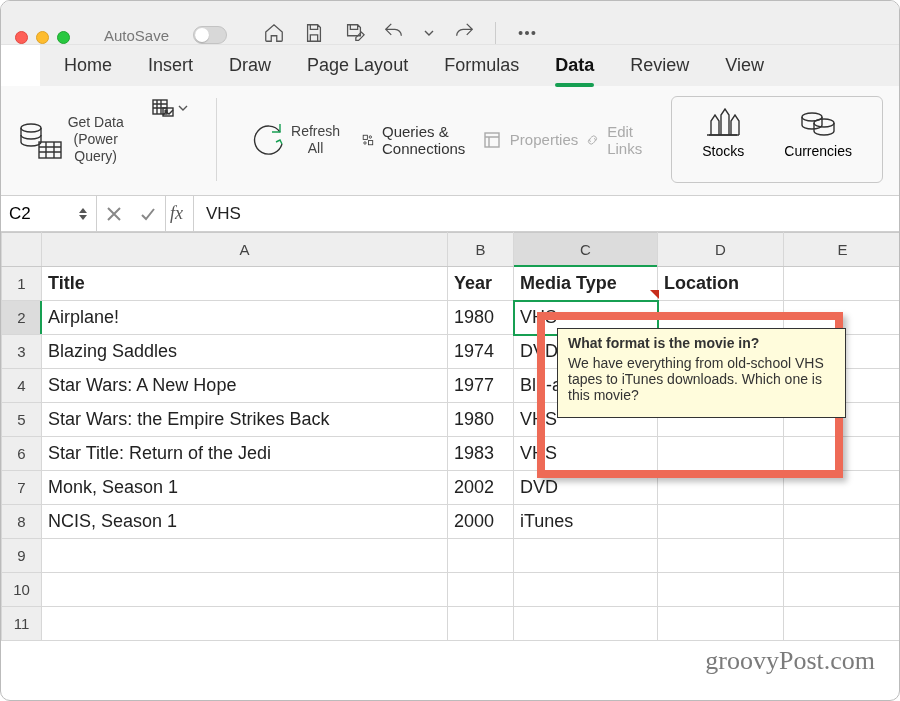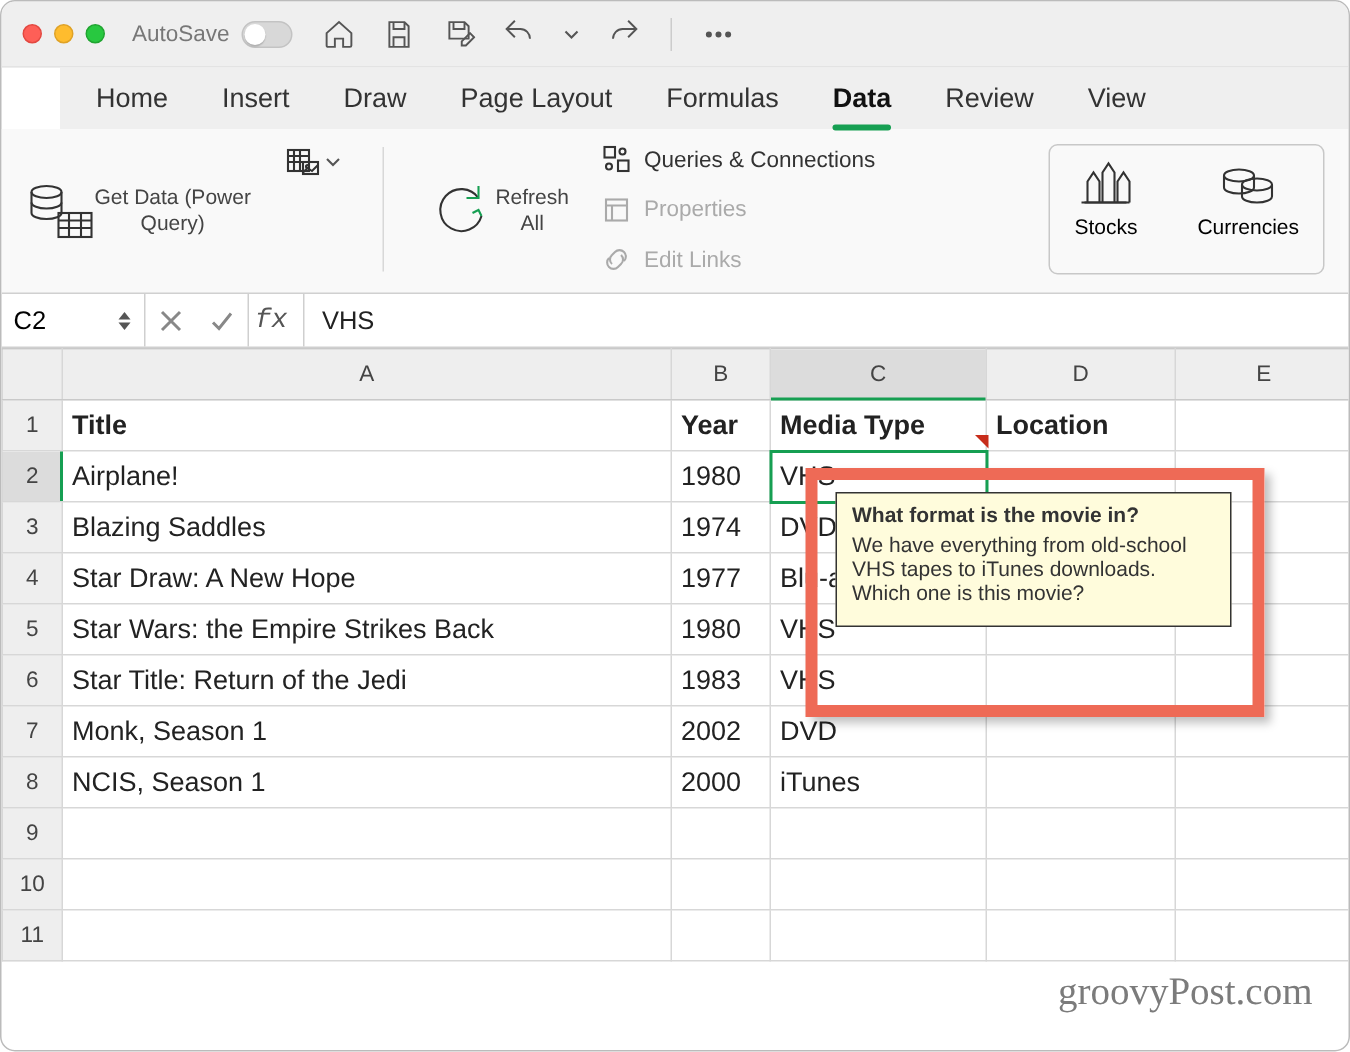--- a/index.html
+++ b/index.html
@@ -11,23 +11,23 @@
     overflow: hidden;
     border: 1px solid #bbb;
     border-radius: 10px;
     position: relative;
   }
   
   .titlebar {
     height: 44px;
     background: #efefef;
     display: flex;
-    align-items: center;
+    align-items: flex-end;
     padding: 0 14px;
-    gap: 4px;
+    gap: 20px;
     border-bottom: 1px solid #e3e3e3;
   }
   .traffic { display: flex; gap: 8px; margin-right: 14px; }
   .traffic .dot { width: 13px; height: 13px; border-radius: 50%; }
   .dot.red { background: #fe5f57; border:1px solid #e34840;}
   .dot.yellow { background: #febc2e; border:1px solid #dfa226;}
   .dot.green { background: #28c840; border:1px solid #20a531;}
   .autosave-label { color:#777; font-size:15px; margin-right:4px;}
   .toggle {
     width: 34px; height: 18px; border-radius: 9px;
@@ -58,46 +58,46 @@
     padding: 10px 16px 12px 16px; gap:22px;
     background:#f9f9f9;
     border-bottom:1px solid #d0d0d0;
     min-height:110px;
   }
   .ribbon-group { display:flex; align-items:center; gap:0; font-size:14px; color:#444;}
   .ribbon-group .icon-big { width:46px; height:40px; display:flex;align-items:flex-end;justify-content:center;}
   .ribbon-group .icon-big svg{width:46px;height:40px;stroke:#333;fill:none;stroke-width:1.4;}
   .ribbon-group .caption { text-align:center; line-height:1.2;}
   .ribbon-vsep { width:1px; background:#d8d8d8; margin:2px 6px;}
-  .ribbon-small { display:flex; flex-direction:column; gap:8px; justify-content:space-between; font-size:15px; color:#333;}
+  .ribbon-small { display:flex; gap:8px; justify-content:flex-start; font-size:15px; color:#333;}
   .ribbon-small .row { display:flex; align-items:center; gap:8px;}
   .ribbon-small .row.dis { color:#aaa;}
   .ribbon-small svg{width:20px;height:20px;stroke:#333;fill:none;stroke-width:1.4;}
   .ribbon-small .dis svg{stroke:#aaa;}
   .data-types {
     margin-left:auto;
     border:1px solid #c8c8c8; border-radius:6px;
-    display:flex; gap:40px; padding:8px 16px;
+    display:flex; gap:40px; padding:8px 30px;
   }
   .data-type { display:flex; flex-direction:column; align-items:center; gap:4px; font-size:14px;}
   .data-type svg{width:40px;height:34px;stroke:#333;fill:none;stroke-width:1.4;}
   
   .formula-bar {
     display:flex; align-items:stretch; height:36px; border-bottom:1px solid #cfcfcf;
     font-size:17px;
   }
   .namebox {
     width:96px; border-right:1px solid #cfcfcf; display:flex;align-items:center;
     padding:0 8px; justify-content:space-between;
   }
   .stepper { display:flex; flex-direction:column; gap:0;}
   .stepper svg{width:10px;height:8px;fill:#555;}
   .fb-btn { width:34px; display:flex;align-items:center;justify-content:center; color:#888;}
   .fb-btn svg{width:18px;height:18px;stroke:#888;fill:none;stroke-width:2;}
-  .fx { font-style:italic; font-family:Liberation Mono, monospace; font-size:18px; color:#555; padding:0 10px 0 4px; display:flex;align-items:center; border-right:1px solid #cfcfcf;}
+  .fx { font-style:italic; font-family:Liberation Serif, serif; font-size:18px; color:#555; padding:0 10px 0 4px; display:flex;align-items:center; border-right:1px solid #cfcfcf;}
   .fx-sep { width:1px; background:#cfcfcf;}
   .fb-input { flex:1; padding:0 12px; display:flex; align-items:center; color:#222;}
   
   .grid { position:relative; }
   table.sheet { border-collapse:collapse; width:100%; table-layout:fixed;}
   table.sheet th, table.sheet td {
     border:1px solid #d7d7d7; height:34px;
     font-size:18px; color:#222;
   }
   table.sheet thead th {
@@ -141,21 +141,21 @@
     box-shadow:4px 4px 6px rgba(0,0,0,.25);
     pointer-events:none;
   }
   .comment {
     position:absolute;
     background:#fffcdc;
     border:1px solid #333;
     padding:6px 10px 14px 10px;
     font-size:14px;
     color:#333;
-    width:264px;
+    width:289px;
   }
   .comment .ct-title{ font-weight:700; margin-bottom:4px;}
   .comment-ind {
     position:absolute; width:0;height:0;
     border-top:9px solid #c72c1a;
     border-left:9px solid transparent;
   }
   
   .watermark{
     position:absolute; right:24px; bottom:24px;
@@ -386,21 +386,21 @@
       <tr>
         <th>3</th>
         <td>Blazing Saddles</td>
         <td class="num">1974</td>
         <td>DVD</td>
         <td></td>
         <td></td>
       </tr>
       <tr>
         <th>4</th>
-        <td>Star Draw: A New Hope</td>
+        <td>Star Wars: A New Hope</td>
         <td class="num">1977</td>
         <td>Blu-a</td>
         <td></td>
         <td></td>
       </tr>
       <tr>
         <th>5</th>
         <td>Star Wars: the Empire Strikes Back</td>
         <td class="num">1980</td>
         <td>VHS</td>

